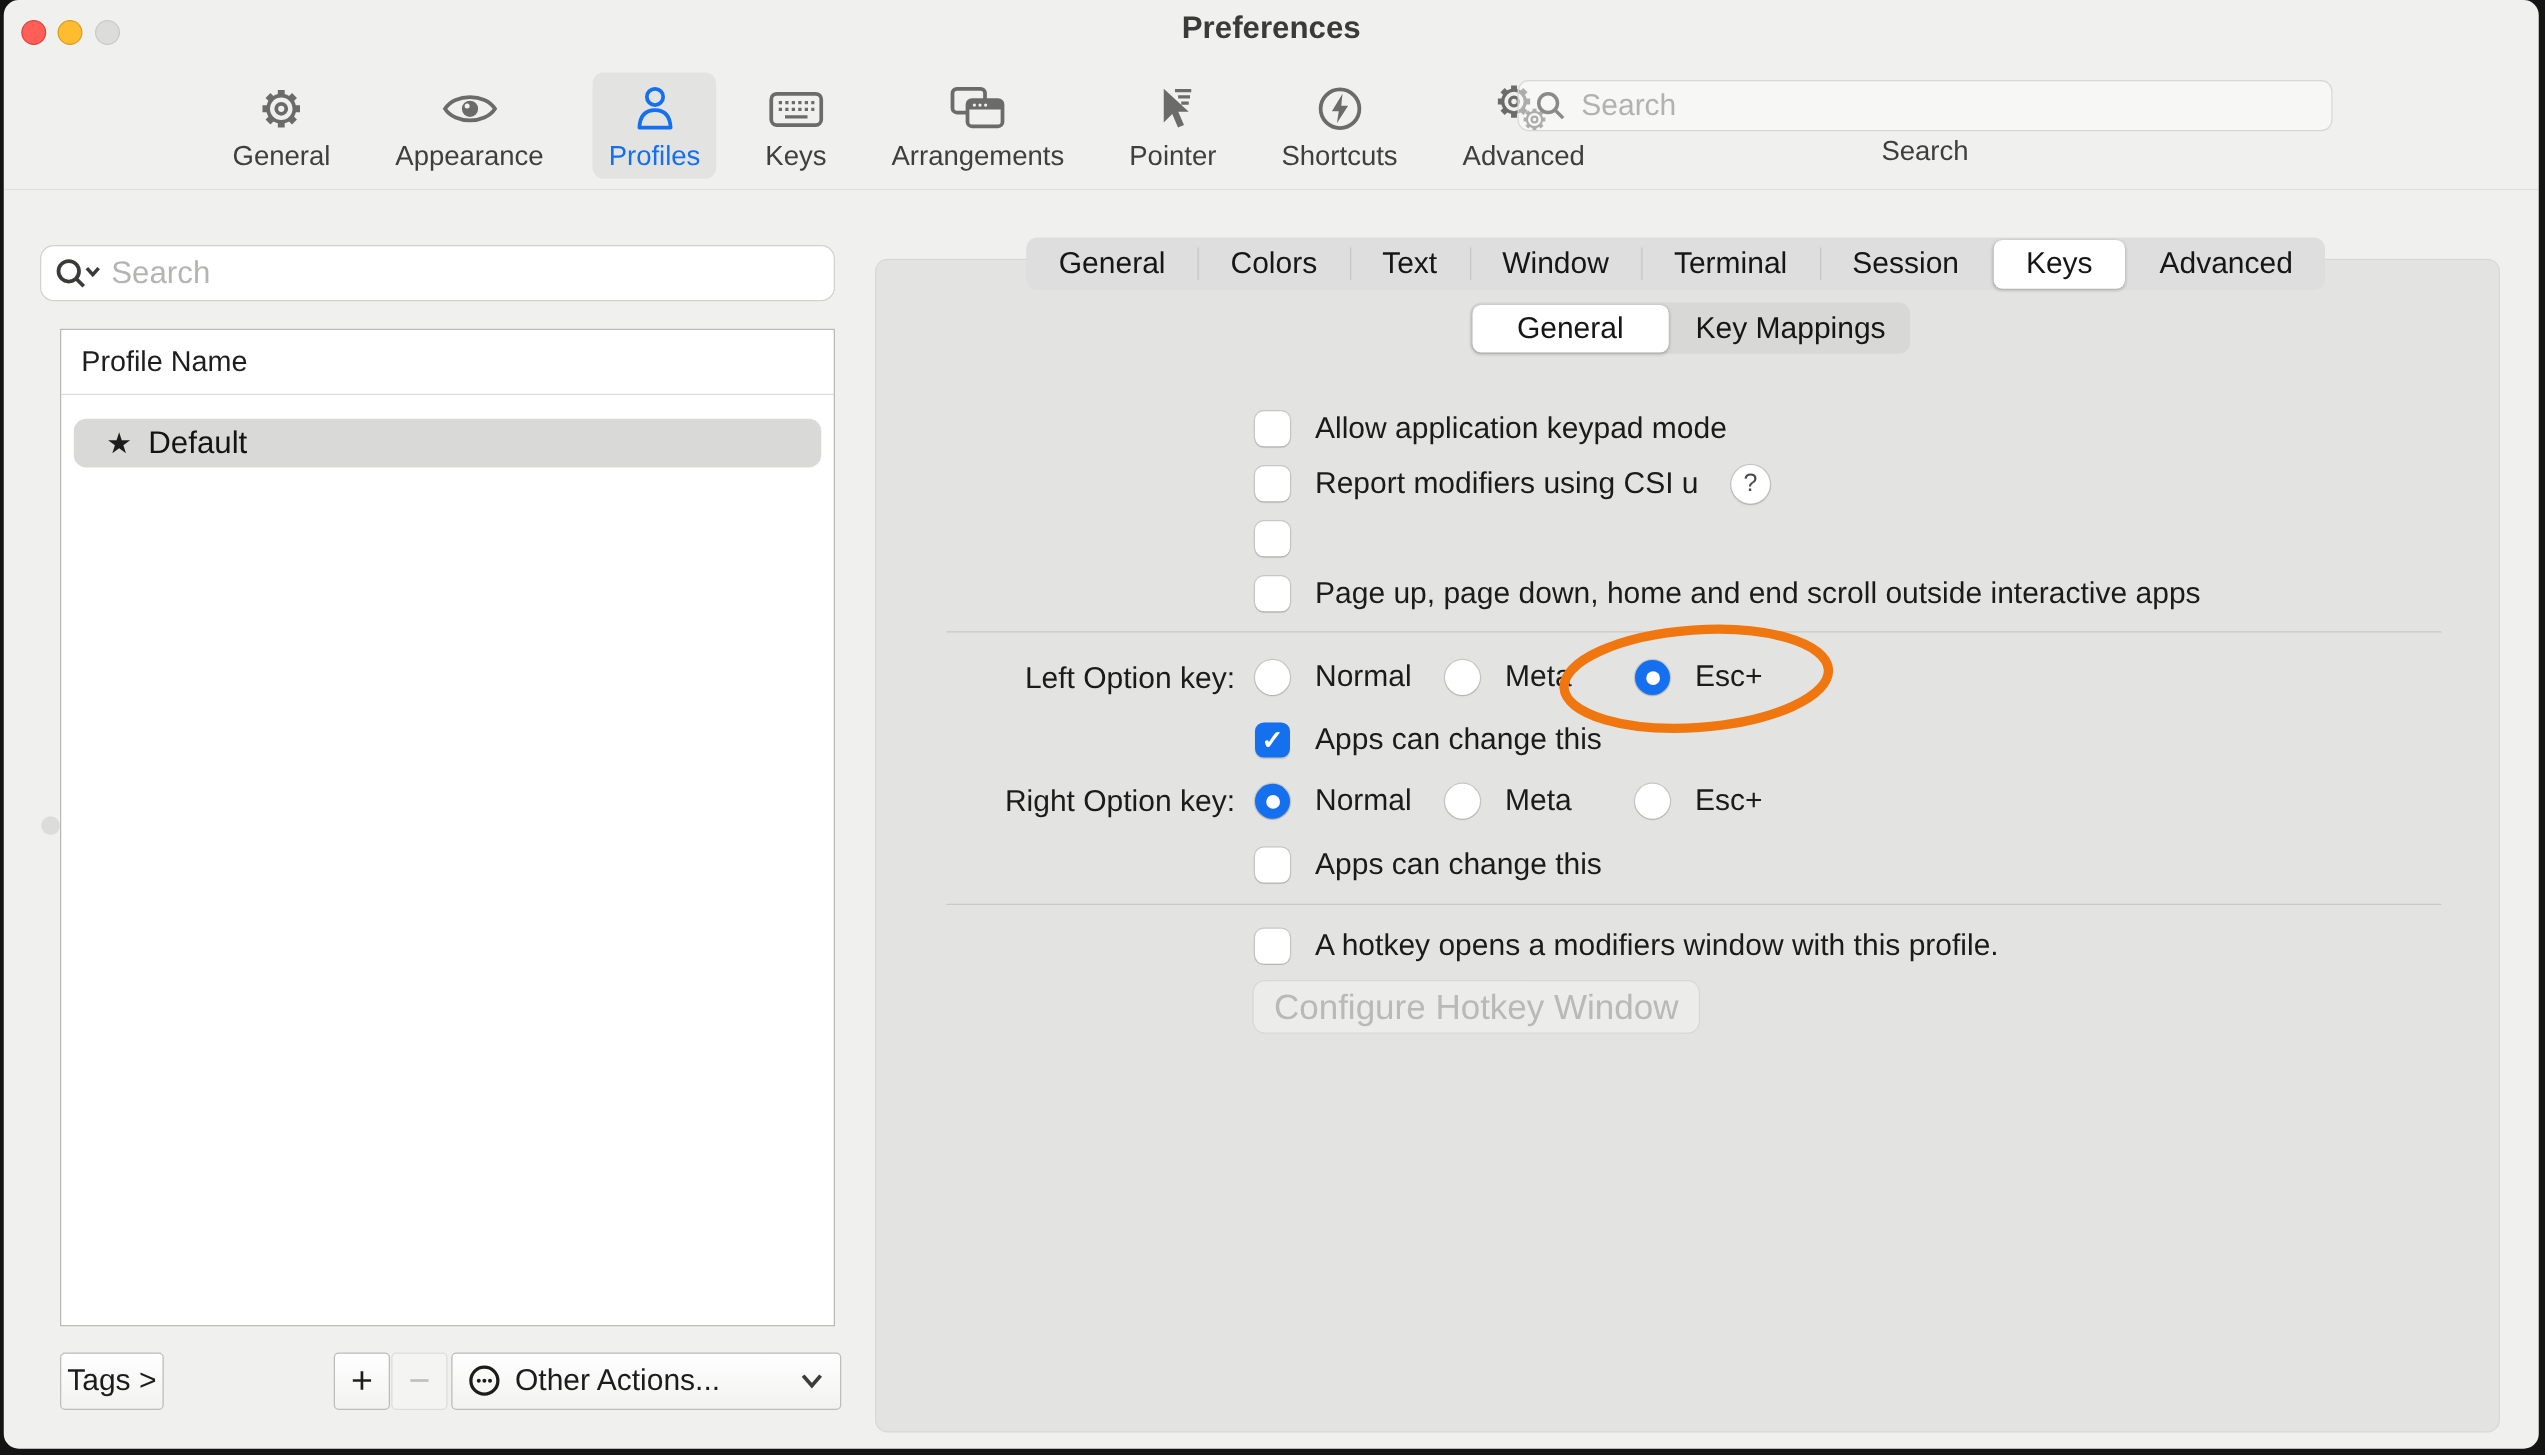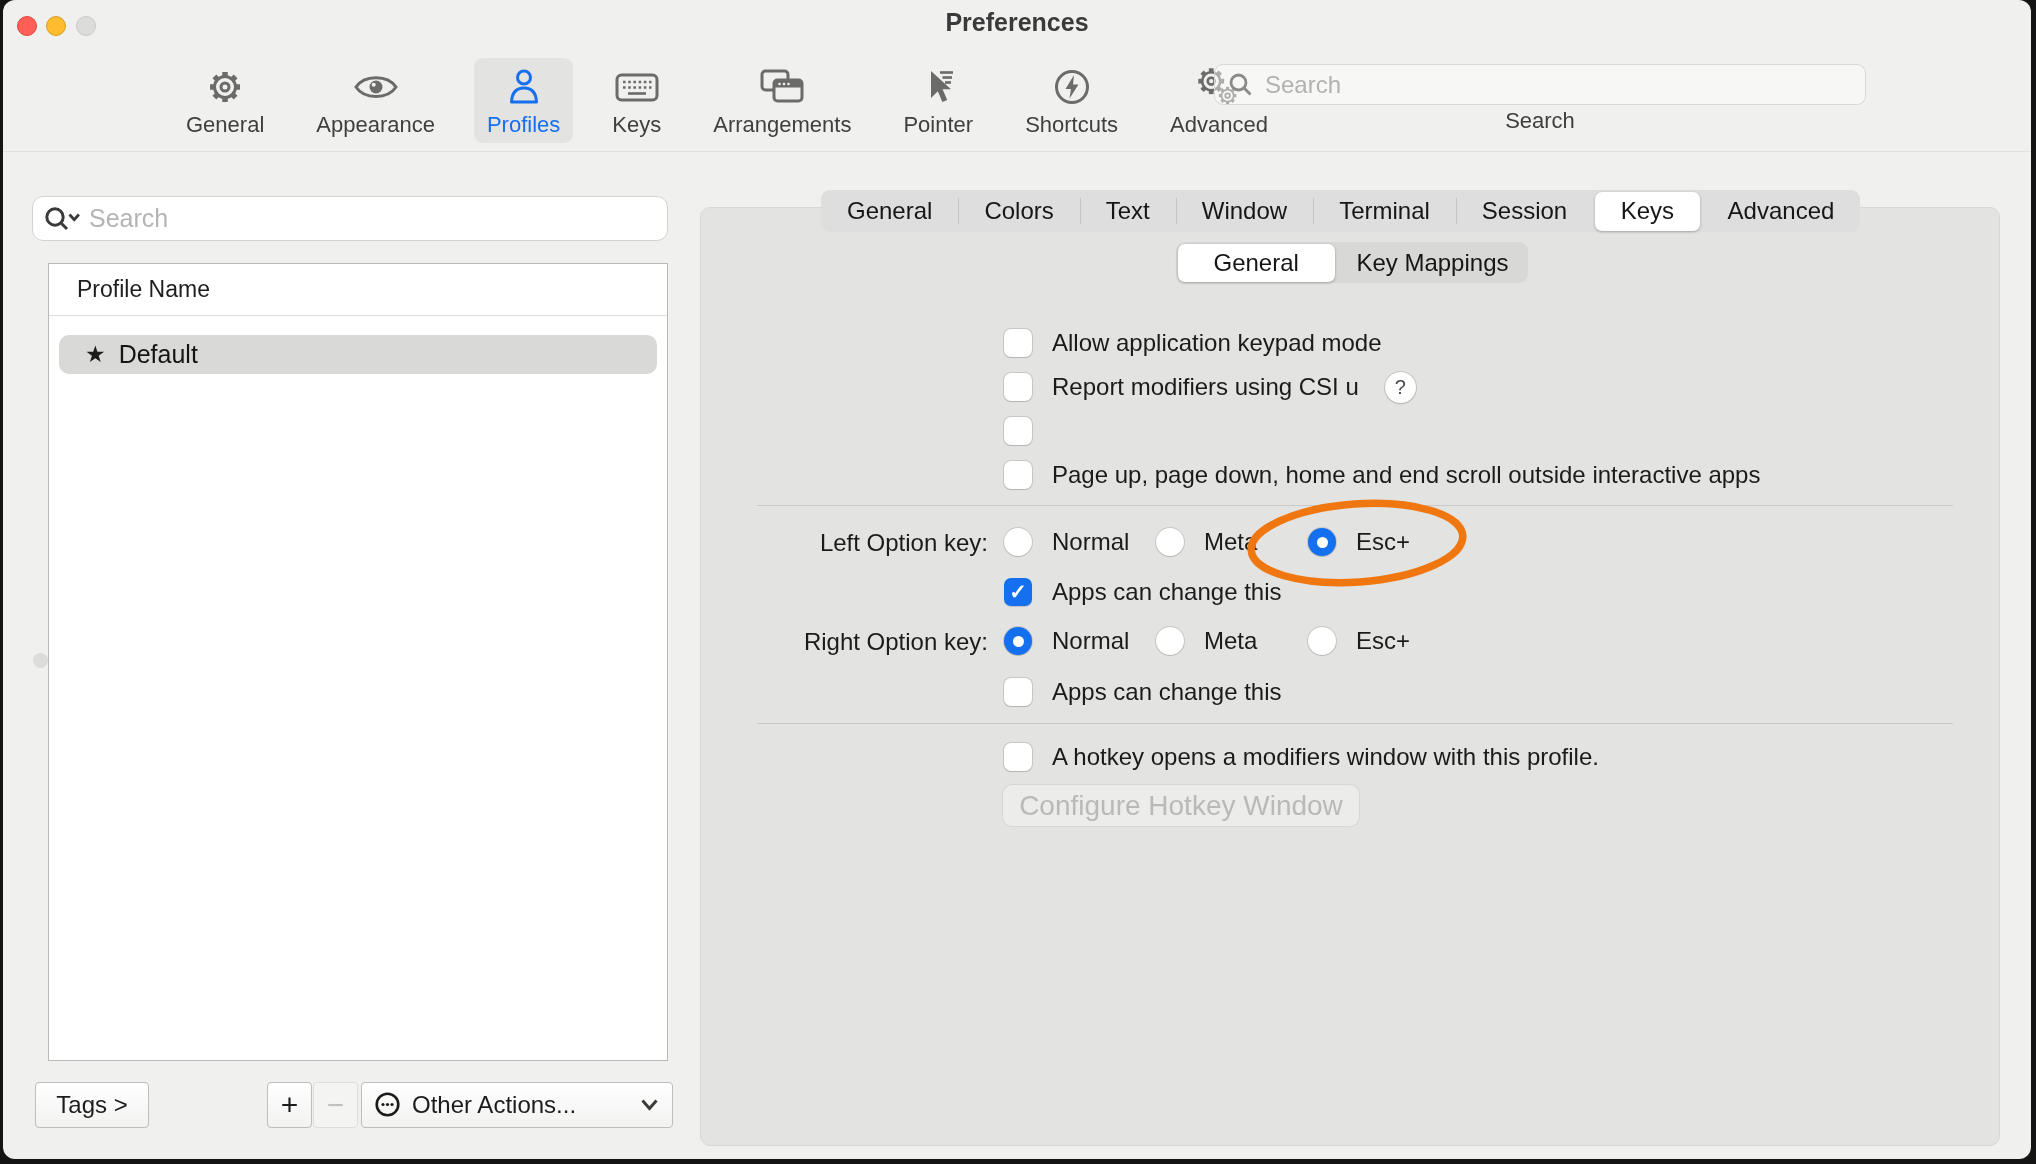--- a/index.html
+++ b/index.html
@@ -23,28 +23,28 @@
   .tb-search { position:absolute; left:1211px; top:64px; width:652px; height:41px; border:1.5px solid #d8d8d7; border-radius:9px; background:rgba(255,255,255,.45); display:flex; align-items:center; padding:0 12px; gap:10px; }
   .tb-search .ph { font-size:24px; color:#b2b2b1; }
   .tb-search-cap { position:absolute; left:1211px; top:108px; width:652px; text-align:center; font-size:22px; color:#3e3e3e; }
   .toolbar-divider { position:absolute; left:0; top:151px; width:100%; height:1px; background:rgba(0,0,0,.06); }
 
   
   .sb-search { position:absolute; left:29px; top:196px; width:636px; height:45px; background:#fff; border:1px solid #d2d2d1; border-radius:11px; display:flex; align-items:center; padding:0 10px; gap:8px; }
   .sb-search .ph { font-size:25px; color:#b4b4b3; }
   .sb-dot { position:absolute; left:30px; top:653px; width:15px; height:15px; border-radius:50%; background:#dcdcdb; }
   .plist { position:absolute; left:45px; top:263px; width:620px; height:798px; background:#fff; border:1px solid #b9b9b8; }
-  .plist-h { height:52px; display:flex; align-items:center; padding-left:28px; font-size:23px; color:#1e1e1e; border-bottom:1px solid #dcdcdb; }
+  .plist-h { height:52px; display:flex; align-items:center; padding-left:16px; font-size:23px; color:#1e1e1e; border-bottom:1px solid #dcdcdb; }
   .prow { position:absolute; left:10px; top:71px; width:598px; height:39px; background:#d9d9d8; border-radius:10px; display:flex; align-items:center; padding-left:26px; gap:13px; }
   .prow .star { font-size:23px; color:#1c1c1c; line-height:1; }
   .prow .nm { font-size:25px; color:#141414; }
 
   
   .btn { position:absolute; height:46px; background:linear-gradient(#ffffff,#f2f2f1); border:1px solid #bdbdbc; border-radius:4px; display:flex; align-items:center; justify-content:center; font-size:24px; color:#1c1c1c; }
-  .btn.tags { left:32px; top:1082px; width:114px; }
+  .btn.tags { left:45px; top:1082px; width:83px; }
   .btn.plus { left:264px; top:1082px; width:45px; font-size:30px; font-weight:300; }
   .btn.minus { left:310px; top:1082px; width:45px; font-size:30px; border:1px solid #dddddc; background:#f4f4f3; color:#c0c0bf; }
   .btn.other { left:358px; top:1082px; width:312px; justify-content:flex-start; padding:0 12px; gap:10px; }
   .btn.other .txt { font-size:24px; }
   .btn.other .chev { margin-left:auto; }
 
   
   .panel { position:absolute; left:697px; top:207px; width:1300px; height:939px; background:#e3e3e2; border:1px solid #d8d8d7; border-radius:10px; }
 
   

